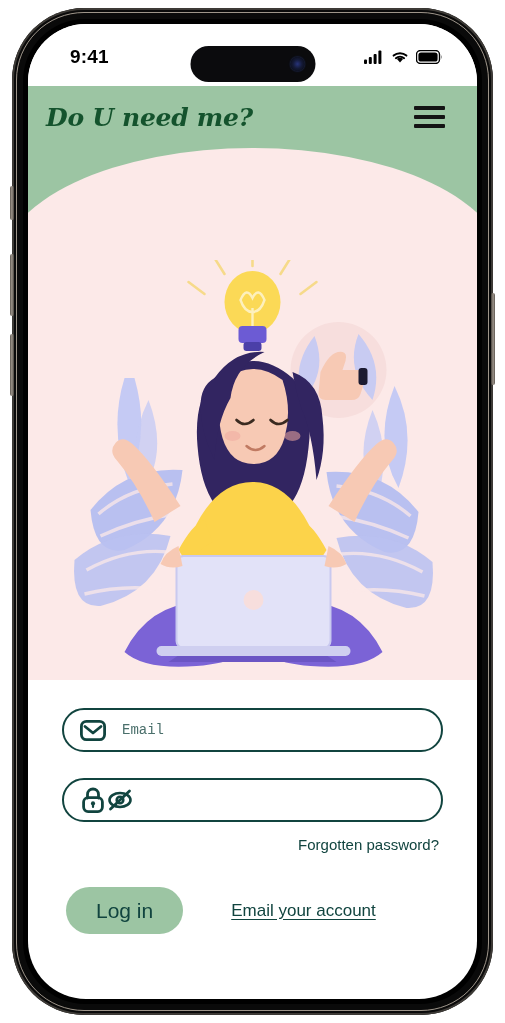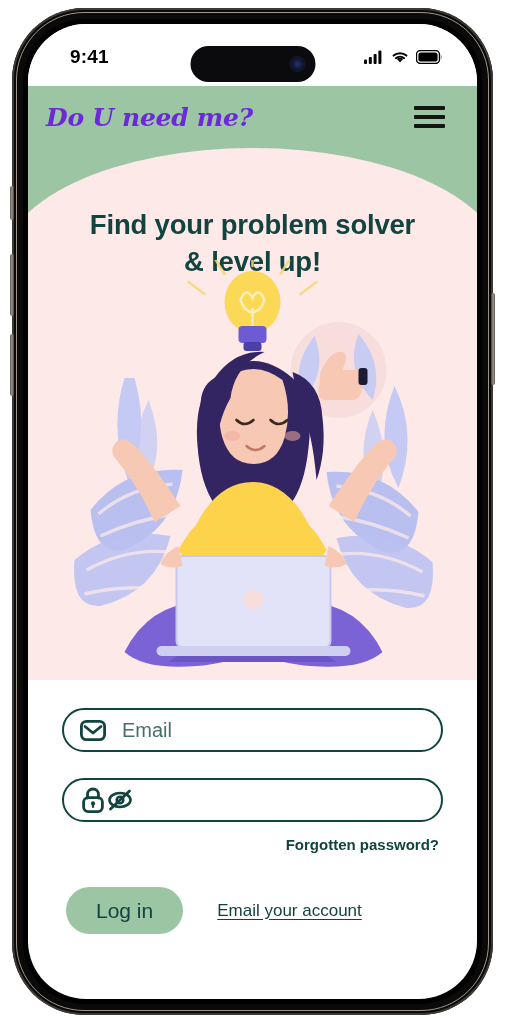--- a/index.html
+++ b/index.html
@@ -117,21 +117,21 @@
     align-items: center;
     justify-content: space-between;
     padding: 0 28px 0 18px;
     z-index: 4;
   }
   .brand {
     font-family: "DejaVu Serif", serif;
     font-style: italic;
     font-weight: bold;
     font-size: 25px;
-    color: #6d28d9;
+    color: #14532d;
     letter-spacing: -.3px;
     text-align: right;
   }
   .hamburger {
     display: flex;
     flex-direction: column;
     gap: 5px;
     cursor: pointer;
     padding: 4px;
   }
@@ -203,51 +203,51 @@
     flex: 0 0 auto;
     width: 26px; height: 26px;
     display: flex; align-items: center; justify-content: center;
   }
   .field-input {
     flex: 1 1 auto;
     border: none;
     outline: none;
     background: transparent;
     margin-left: 16px;
-    font-family: Liberation Sans, sans-serif;
-    font-size: 20px;
+    font-family: Liberation Mono, monospace;
+    font-size: 14px;
     color: #11443f;
     min-width: 0;
   }
   .field-input::placeholder { color: #4a6f6b; opacity: 1; }
   .eye-toggle {
     flex: 0 0 auto;
     width: 28px; height: 26px;
     display: flex; align-items: center; justify-content: center;
     cursor: pointer;
   }
 
   .forgot-row {
     display: flex;
     justify-content: flex-end;
     padding-right: 4px;
     margin-top: -12px;
   }
   .forgot-link {
     font-size: 15px;
-    font-weight: bold;
+    font-weight: normal;
     color: #11443f;
     text-decoration: none;
     cursor: pointer;
   }
 
   .actions {
     display: flex;
     align-items: center;
-    gap: 34px;
+    gap: 48px;
     margin-top: 34px;
     padding-left: 4px;
   }
   .login-btn {
     background: #9cc5a3;
     border: none;
     border-radius: 26px;
     padding: 12px 30px;
     font-family: "Liberation Sans", sans-serif;
     font-size: 21px;
@@ -310,24 +310,20 @@
       <div class="hamburger">
         <span></span>
           <span></span>
           <span></span>
       </div>
     </div>
 
     <div class="hero">
       <div class="hero-arch"></div>
 
-      <div class="hero-title">
-        <span>Find your problem solver</span><br>
-        <span>&amp; level up!</span>
-      </div>
 
       <svg class="illus" viewBox="0 0 449 420">
         <defs>
           <clipPath id="heroclip">
               <rect x="0" y="0" width="449" height="420"></rect>
             </clipPath>
         </defs>
         <g clip-path="url(#heroclip)">
 
           <g stroke="#f6d87a" stroke-width="2.6" stroke-linecap="round" opacity=".85">

